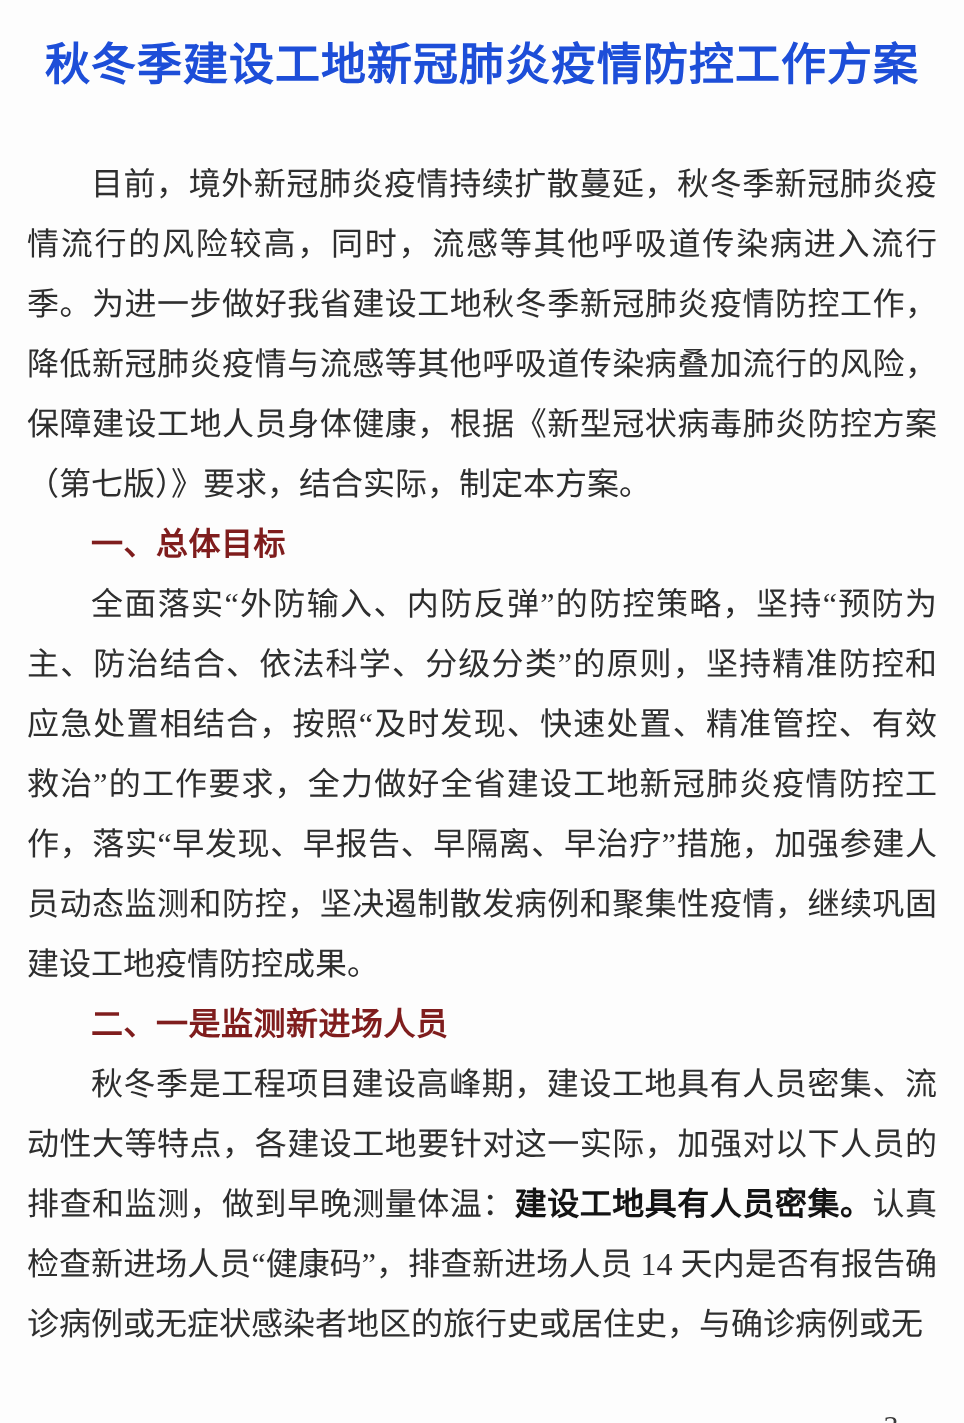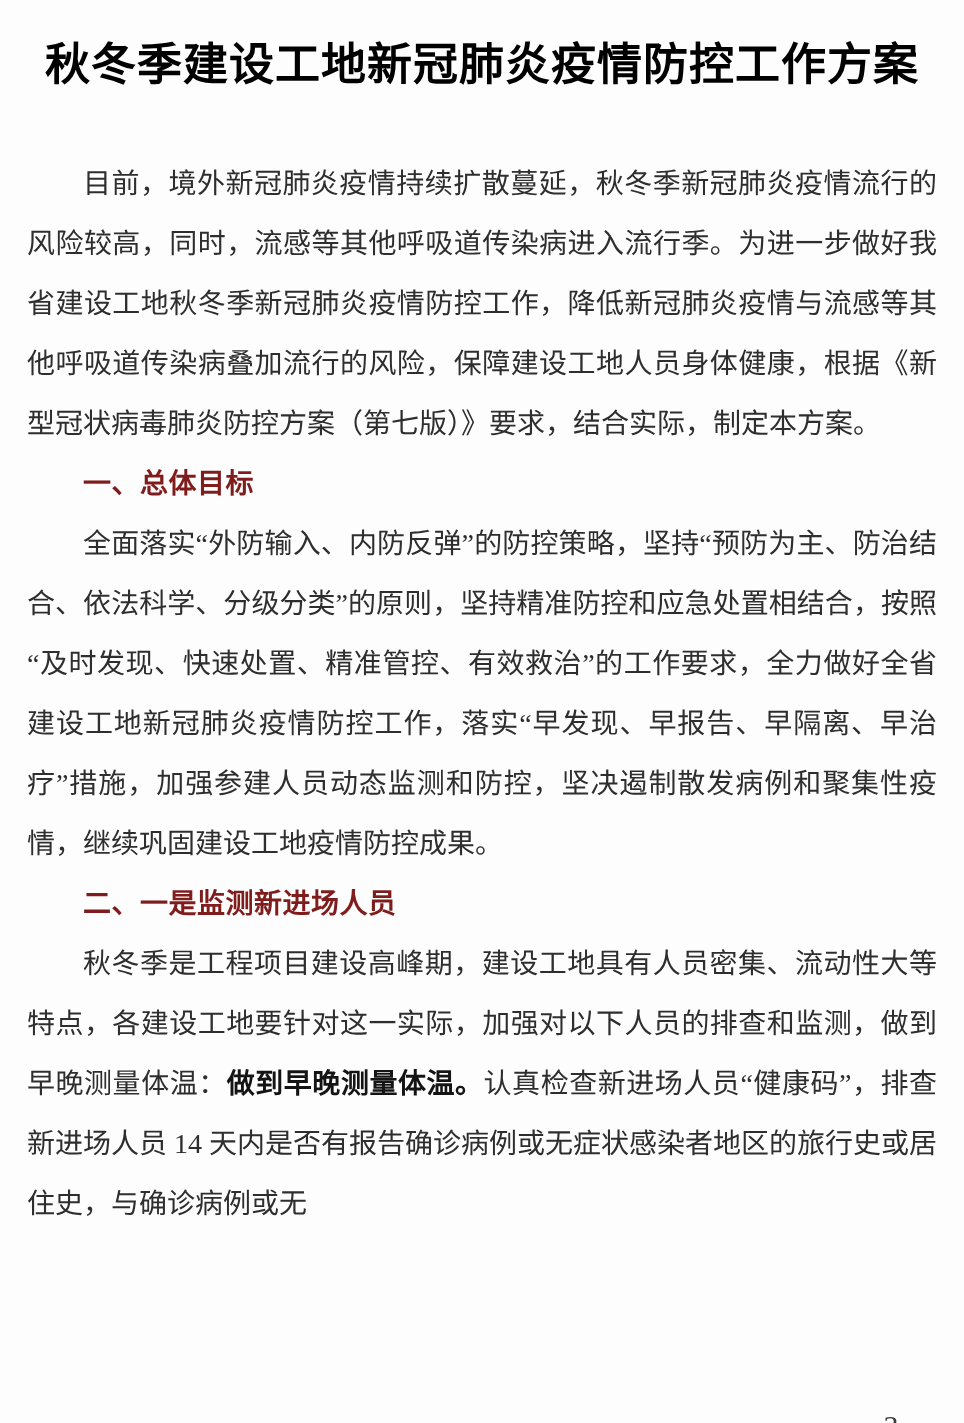--- a/index.html
+++ b/index.html
@@ -22,27 +22,27 @@
     padding: 0 27px;
     box-sizing: content-box;
   }
   .doc-title {
     margin: 34px 0 0 0;
     text-align: center;
     font-size: 45px;
     line-height: 62px;
     font-weight: 900;
     letter-spacing: 1px;
-    color: #000000;
+    color: #1d4ed8;
     font-family: "Liberation Serif", "DejaVu Serif", serif;
   }
   .doc-body {
     margin-top: 58px;
     width: 910px;
-    font-size: 28px;
+    font-size: 32px;
     line-height: 60px;
     color: #2e2e2e;
     text-align: justify;
     text-justify: inter-ideograph;
   }
   .doc-body p {
     margin: 0;
     padding: 0;
     text-indent: 2em;
   }
@@ -71,17 +71,17 @@
 <body>
 
 <div class="page">
   <h1 class="doc-title">秋冬季建设工地新冠肺炎疫情防控工作方案</h1>
 
   <div class="doc-body" id="doc-body">
       <p><span>目前，境外新冠肺炎疫情持续扩散蔓延，秋冬季新冠肺炎疫情流行的风险较高，同时，流感等其他呼吸道传染病进入流行季。为进一步做好我省建设工地秋冬季新冠肺炎疫情防控工作，降低新冠肺炎疫情与流感等其他呼吸道传染病叠加流行的风险，保障建设工地人员身体健康，根据《新型冠状病毒肺炎防控方案（第七版）》要求，结合实际，制定本方案。</span></p>
       <p class="heading">一、总体目标</p>
       <p><span>全面落实“外防输入、内防反弹”的防控策略，坚持“预防为主、防治结合、依法科学、分级分类”的原则，坚持精准防控和应急处置相结合，按照“及时发现、快速处置、精准管控、有效救治”的工作要求，全力做好全省建设工地新冠肺炎疫情防控工作，落实“早发现、早报告、早隔离、早治疗”措施，加强参建人员动态监测和防控，坚决遏制散发病例和聚集性疫情，继续巩固建设工地疫情防控成果。</span></p>
       <p class="heading">二、一是监测新进场人员</p>
-      <p><span>秋冬季是工程项目建设高峰期，建设工地具有人员密集、流动性大等特点，各建设工地要针对这一实际，加强对以下人员的排查和监测，做到早晚测量体温：</span><span class="seg-bold">做到早晚测量体温。</span><span>认真检查新进场人员“健康码”，排查新进场人员 14 天内是否有报告确诊病例或无症状感染者地区的旅行史或居住史，与确诊病例或无</span></p>
+      <p><span>秋冬季是工程项目建设高峰期，建设工地具有人员密集、流动性大等特点，各建设工地要针对这一实际，加强对以下人员的排查和监测，做到早晚测量体温：</span><span class="seg-bold">建设工地具有人员密集。</span><span>认真检查新进场人员“健康码”，排查新进场人员 14 天内是否有报告确诊病例或无症状感染者地区的旅行史或居住史，与确诊病例或无</span></p>
     </div>
 
   <div class="page-number">- 3 -</div>
 </div>
 
 </body></html>

